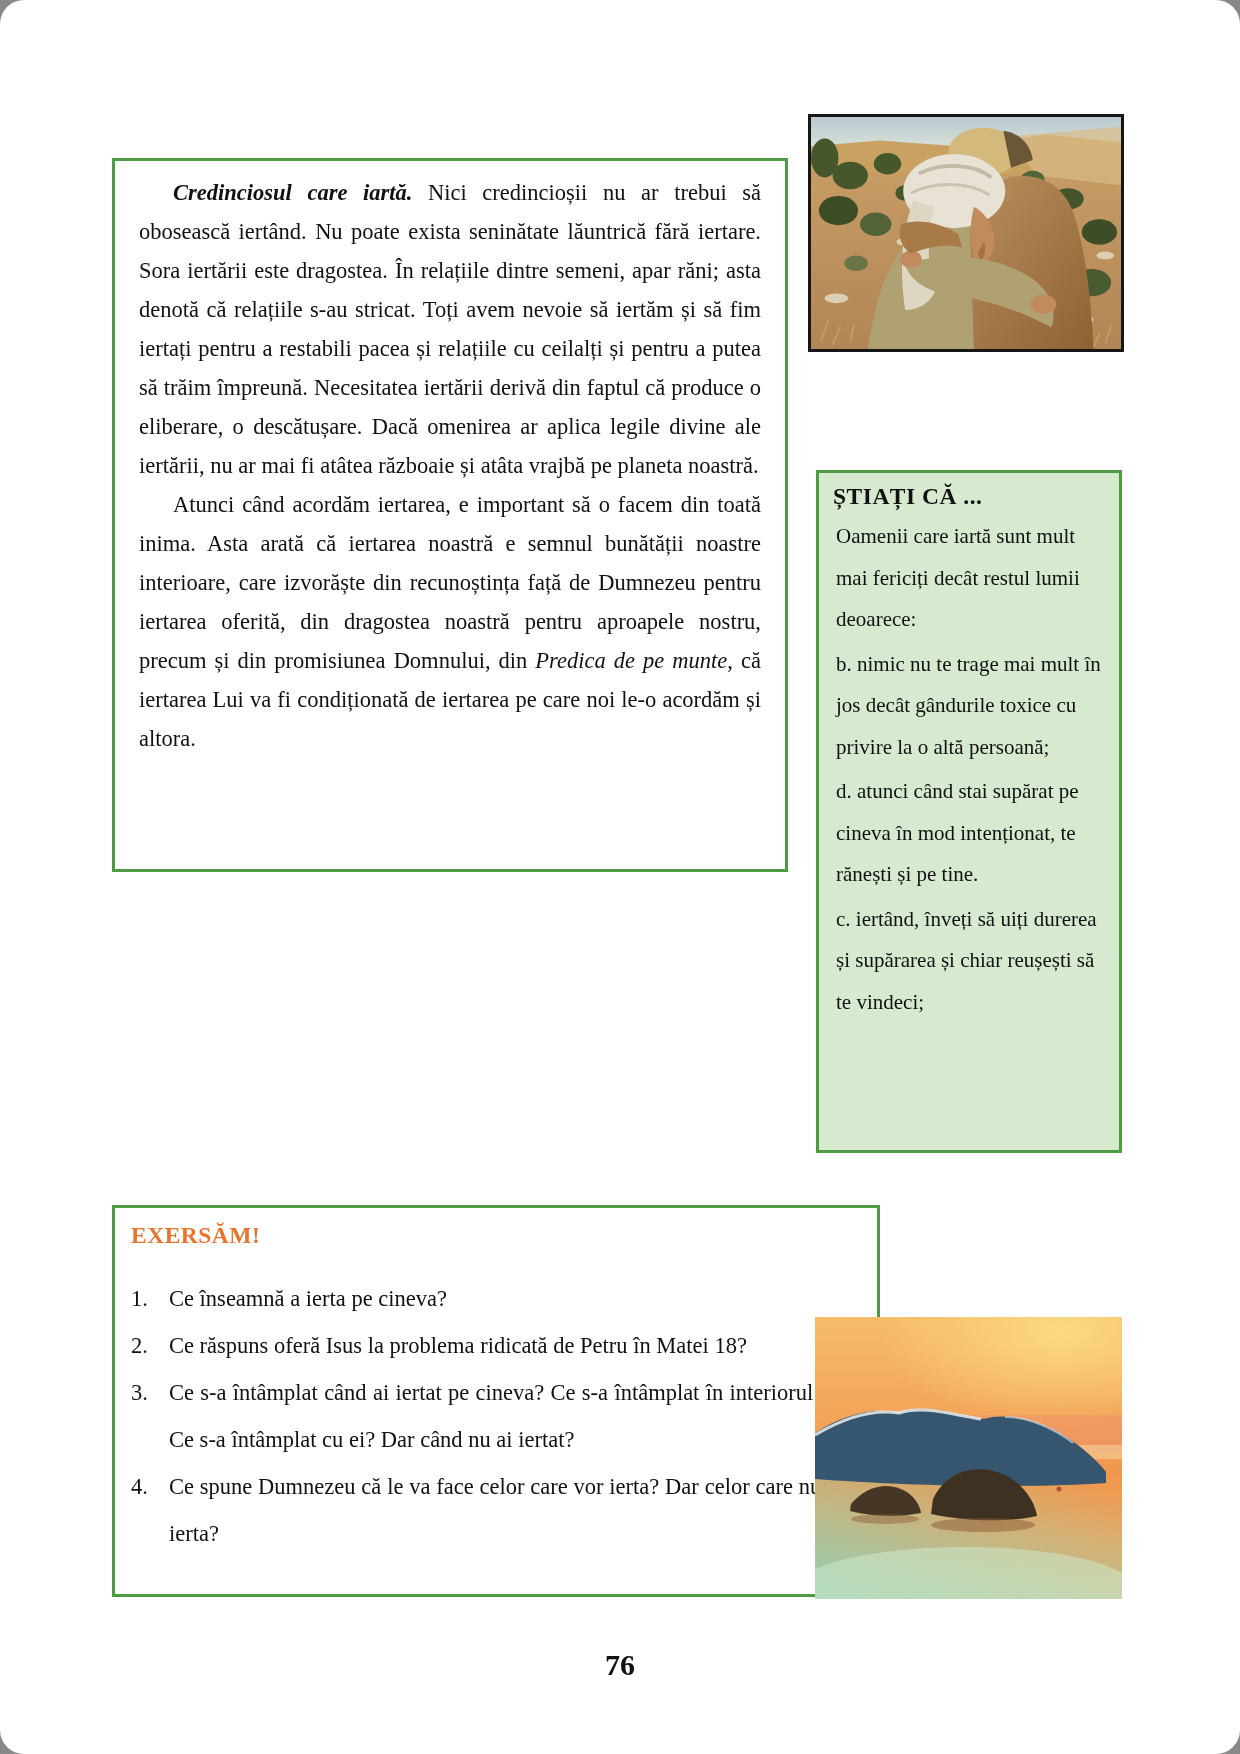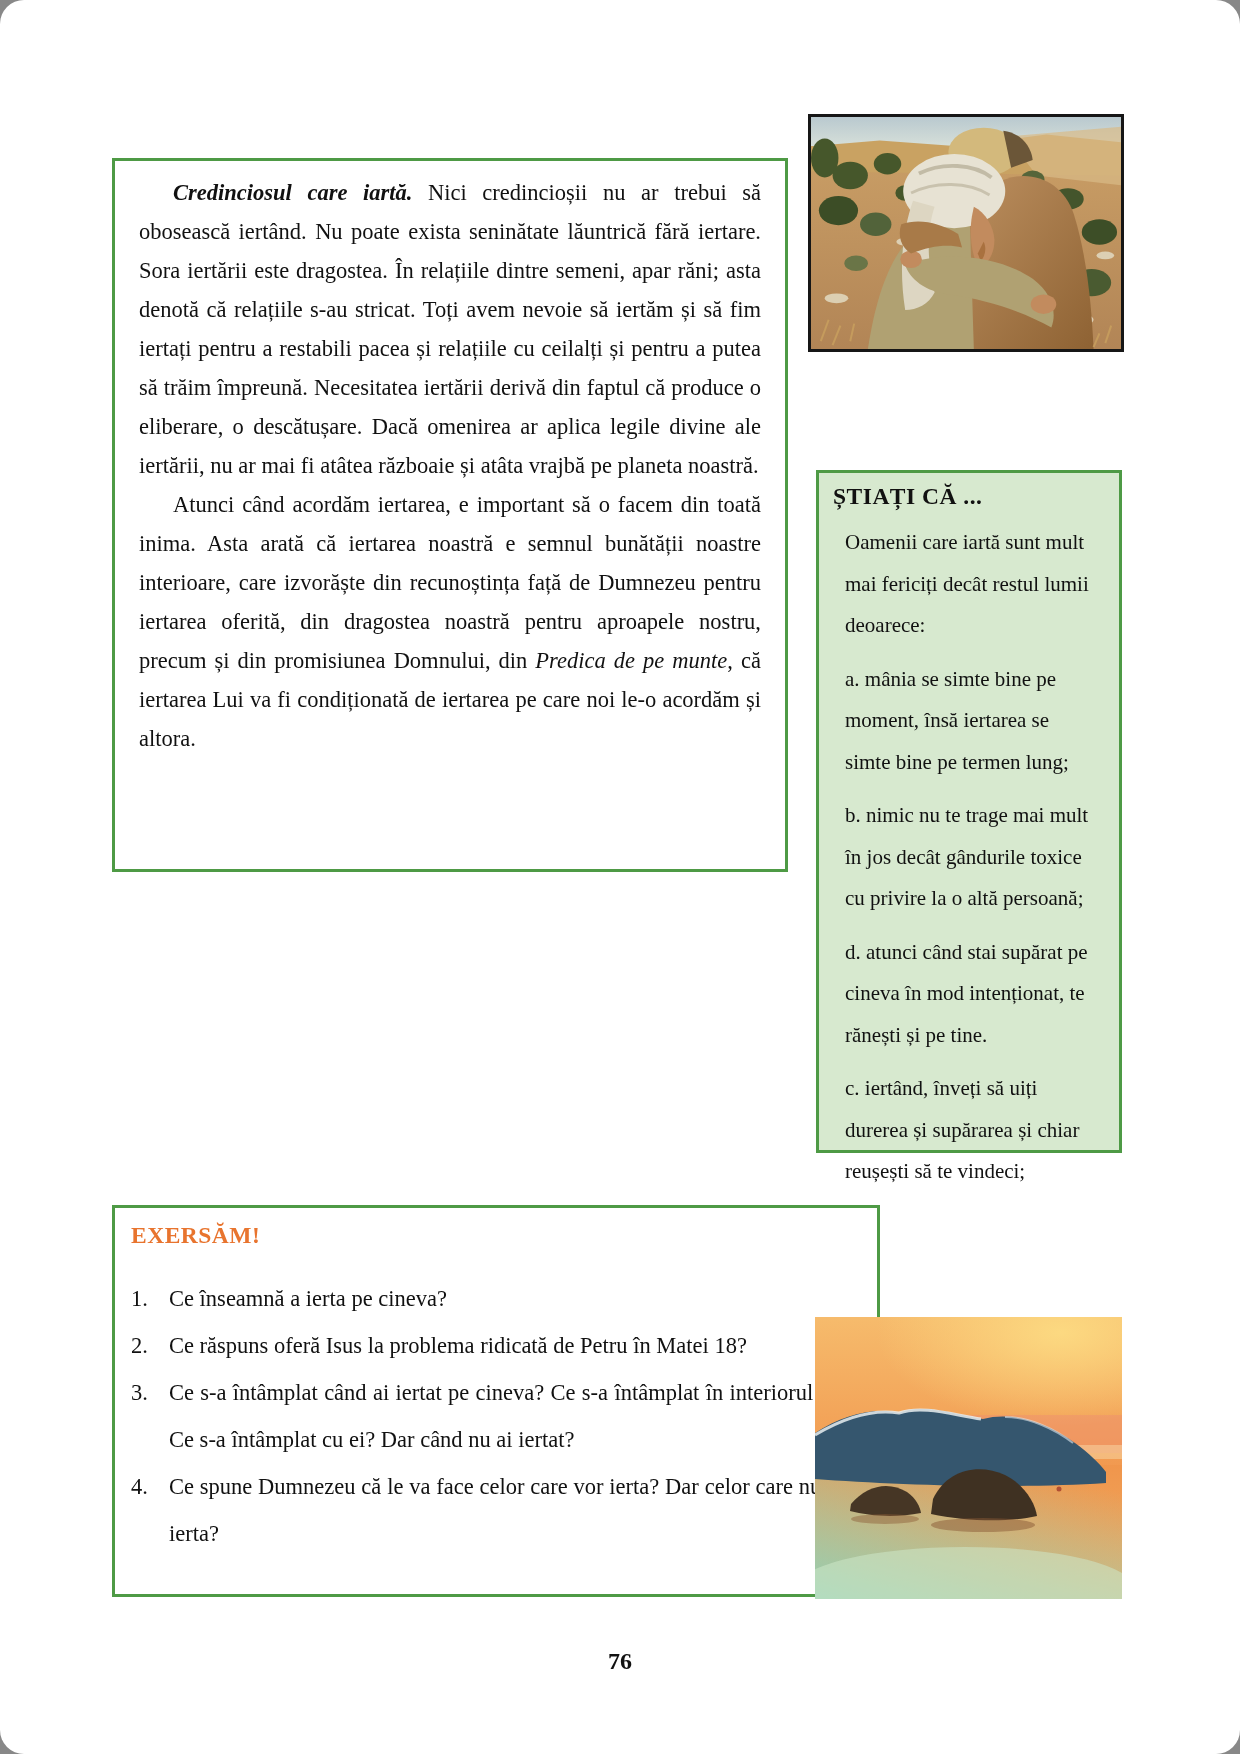--- a/index.html
+++ b/index.html
@@ -47,21 +47,21 @@
     border:3px solid #4e9a45;
     box-sizing:border-box;
     padding:10px 14px 0 14px;
   }
   .stiati-box h2{
     margin:0 0 6px 0;
     font-size:23.5px;font-weight:bold;
     letter-spacing:.5px;
   }
   .stiati-box p{
-    margin:12px;
+    margin:3px;
     font-size:21px;
     line-height:41.5px;
     text-align:left;
   }
   
   .exersam-box{
     position:absolute;left:112px;top:1205px;
     width:768px;height:392px;
     border:3px solid #4e9a45;
     box-sizing:border-box;
@@ -86,21 +86,21 @@
   .photo-sunset{
     position:absolute;left:815px;top:1317px;
     width:307px;height:282px;margin:0;
     overflow:hidden;
   }
   .photo-sunset svg{display:block;width:100%;height:100%;}
   
   .page-number{
     position:absolute;left:0;top:1648px;width:100%;
     text-align:center;
-    font-size:24px;font-weight:bold;
+    font-size:30px;font-weight:bold;
   }
 </style>
 </head>
 <body>
 
 <div class="page">
 
   <section class="main-box">
     <p><span class="lead">Credinciosul care iartă.</span><span> Nici credincioșii nu ar trebui să obosească iertând. Nu poate exista seninătate lăuntrică fără iertare. Sora iertării este dragostea. În relațiile dintre semeni, apar răni; asta denotă că relațiile s-au stricat. Toți avem nevoie să iertăm și să fim iertați pentru a restabili pacea și relațiile cu ceilalți și pentru a putea să trăim împreună. Necesitatea iertării derivă din faptul că produce o eliberare, o descătușare. Dacă omenirea ar aplica legile divine ale iertării, nu ar mai fi atâtea războaie și atâta vrajbă pe planeta noastră.</span></p>
     <p><span>Atunci când acordăm iertarea, e important să o facem din toată inima. Asta arată că iertarea noastră e semnul bunătății noastre interioare, care izvorăște din recunoștința față de Dumnezeu pentru iertarea oferită, din dragostea noastră pentru aproapele nostru, precum și din promisiunea Domnului, din </span><i>Predica de pe munte</i><span>, că iertarea Lui va fi condiționată de iertarea pe care noi le-o acordăm și altora.</span></p>
@@ -179,21 +179,20 @@
           <path d="M40,230 L44,212"></path>
         <path d="M300,232 L306,214"></path>
           <path d="M288,236 L294,222"></path>
       </g>
     </svg>
   </figure>
 
   <aside class="stiati-box">
     <h2>ȘTIAȚI CĂ ...</h2>
     <p>Oamenii care iartă sunt mult mai fericiți decât restul lumii deoarece:</p>
-    <p>a. mânia se simte bine pe moment, însă iertarea se simte bine pe termen lung;</p>
     <p>b. nimic nu te trage mai mult în jos decât gândurile toxice cu privire la o altă persoană;</p>
     <p>d. atunci când stai supărat pe cineva în mod intenționat, te rănești și pe tine.</p>
     <p>c. iertând, înveți să uiți durerea și supărarea și chiar reușești să te vindeci;</p>
   </aside>
 
   <section class="exersam-box">
     <h2>EXERSĂM!</h2>
     <div class="question">
       <span class="num">1.</span>
       <span class="qt">Ce înseamnă a ierta pe cineva?</span>

